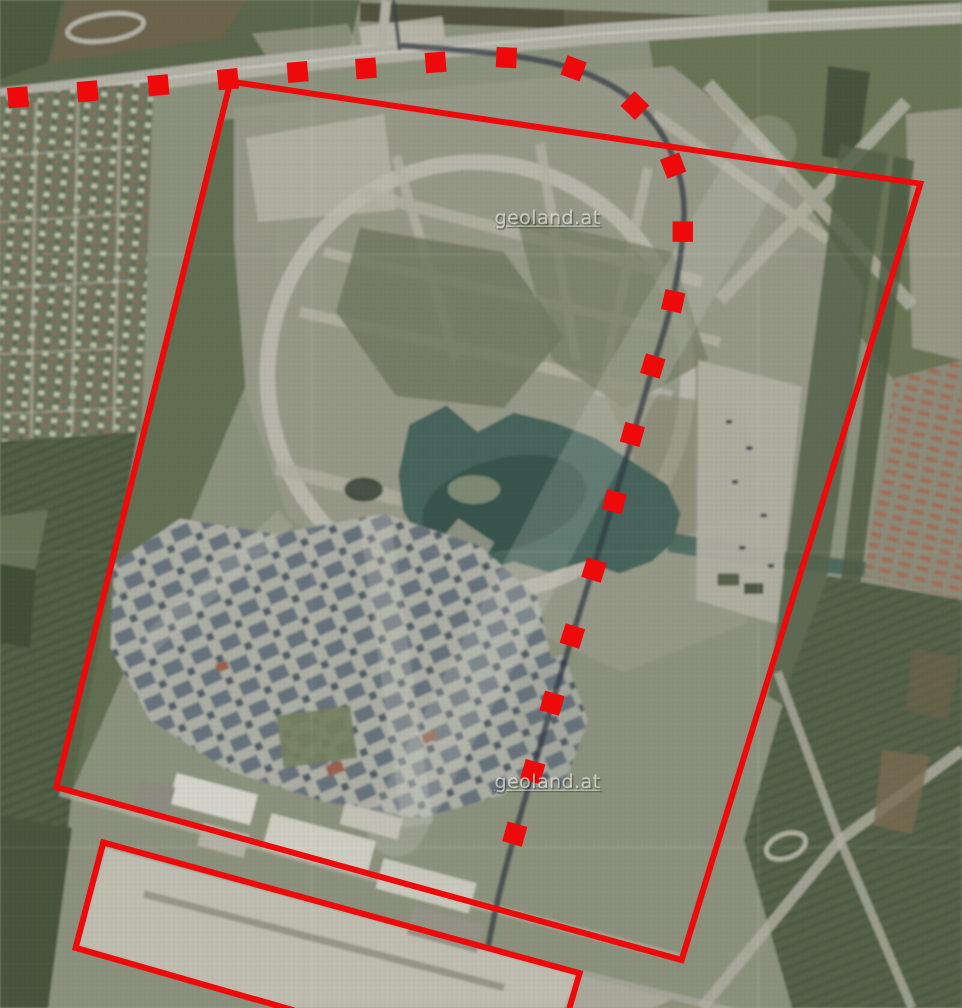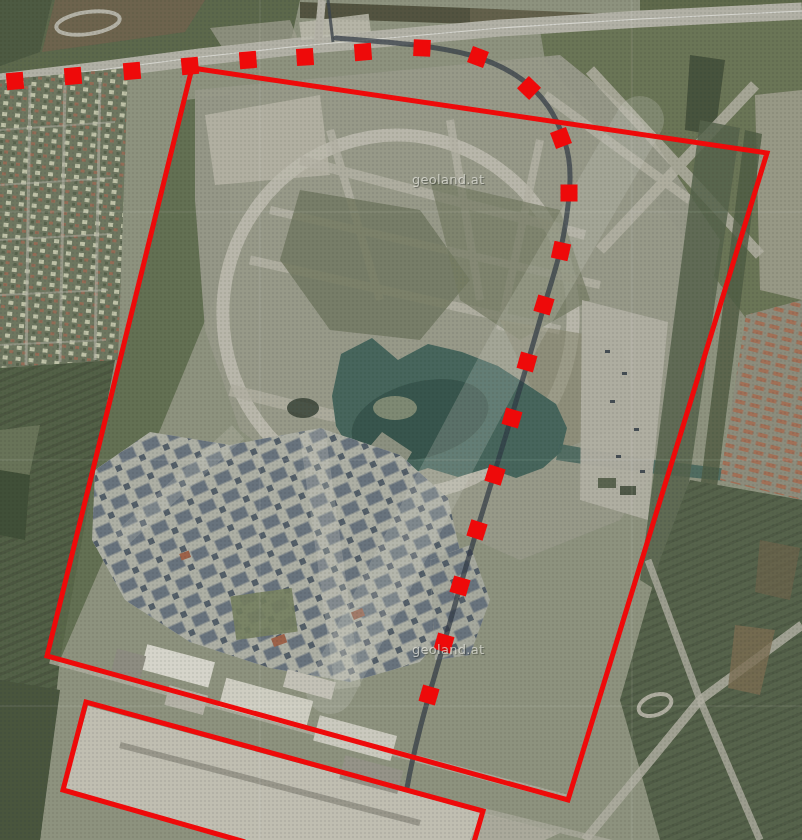--- a/index.html
+++ b/index.html
@@ -1,21 +1,21 @@
 <!DOCTYPE html>
 <html><head>
 <meta charset="utf-8">
 <style>
   html,body{margin:0;padding:0;background:#111;}
   #stage{position:relative;width:802px;height:840px;overflow:hidden;background:#8f937f;
          font-family:"DejaVu Sans","Liberation Sans",sans-serif;}
   #stage svg{position:absolute;left:0;top:0;}
-  .watermark{position:absolute;font-size:13px;letter-spacing:.3px;
+  .watermark{position:absolute;font-size:16px;letter-spacing:.3px;
              color:rgba(228,228,220,.72);text-shadow:1px 1px 1px rgba(40,45,40,.55);
-             pointer-events:none;white-space:nowrap;}
+             pointer-events:none;white-space:nowrap;text-decoration:underline;}
 </style>
 </head>
 <body>
 
 <div id="stage">
 
   <svg id="terrain" width="802" height="840" viewBox="0 0 802 840">
     <defs>
       <filter id="soften" x="-5%" y="-5%" width="110%" height="110%">
         <feGaussianBlur stdDeviation="0.7"></feGaussianBlur>

